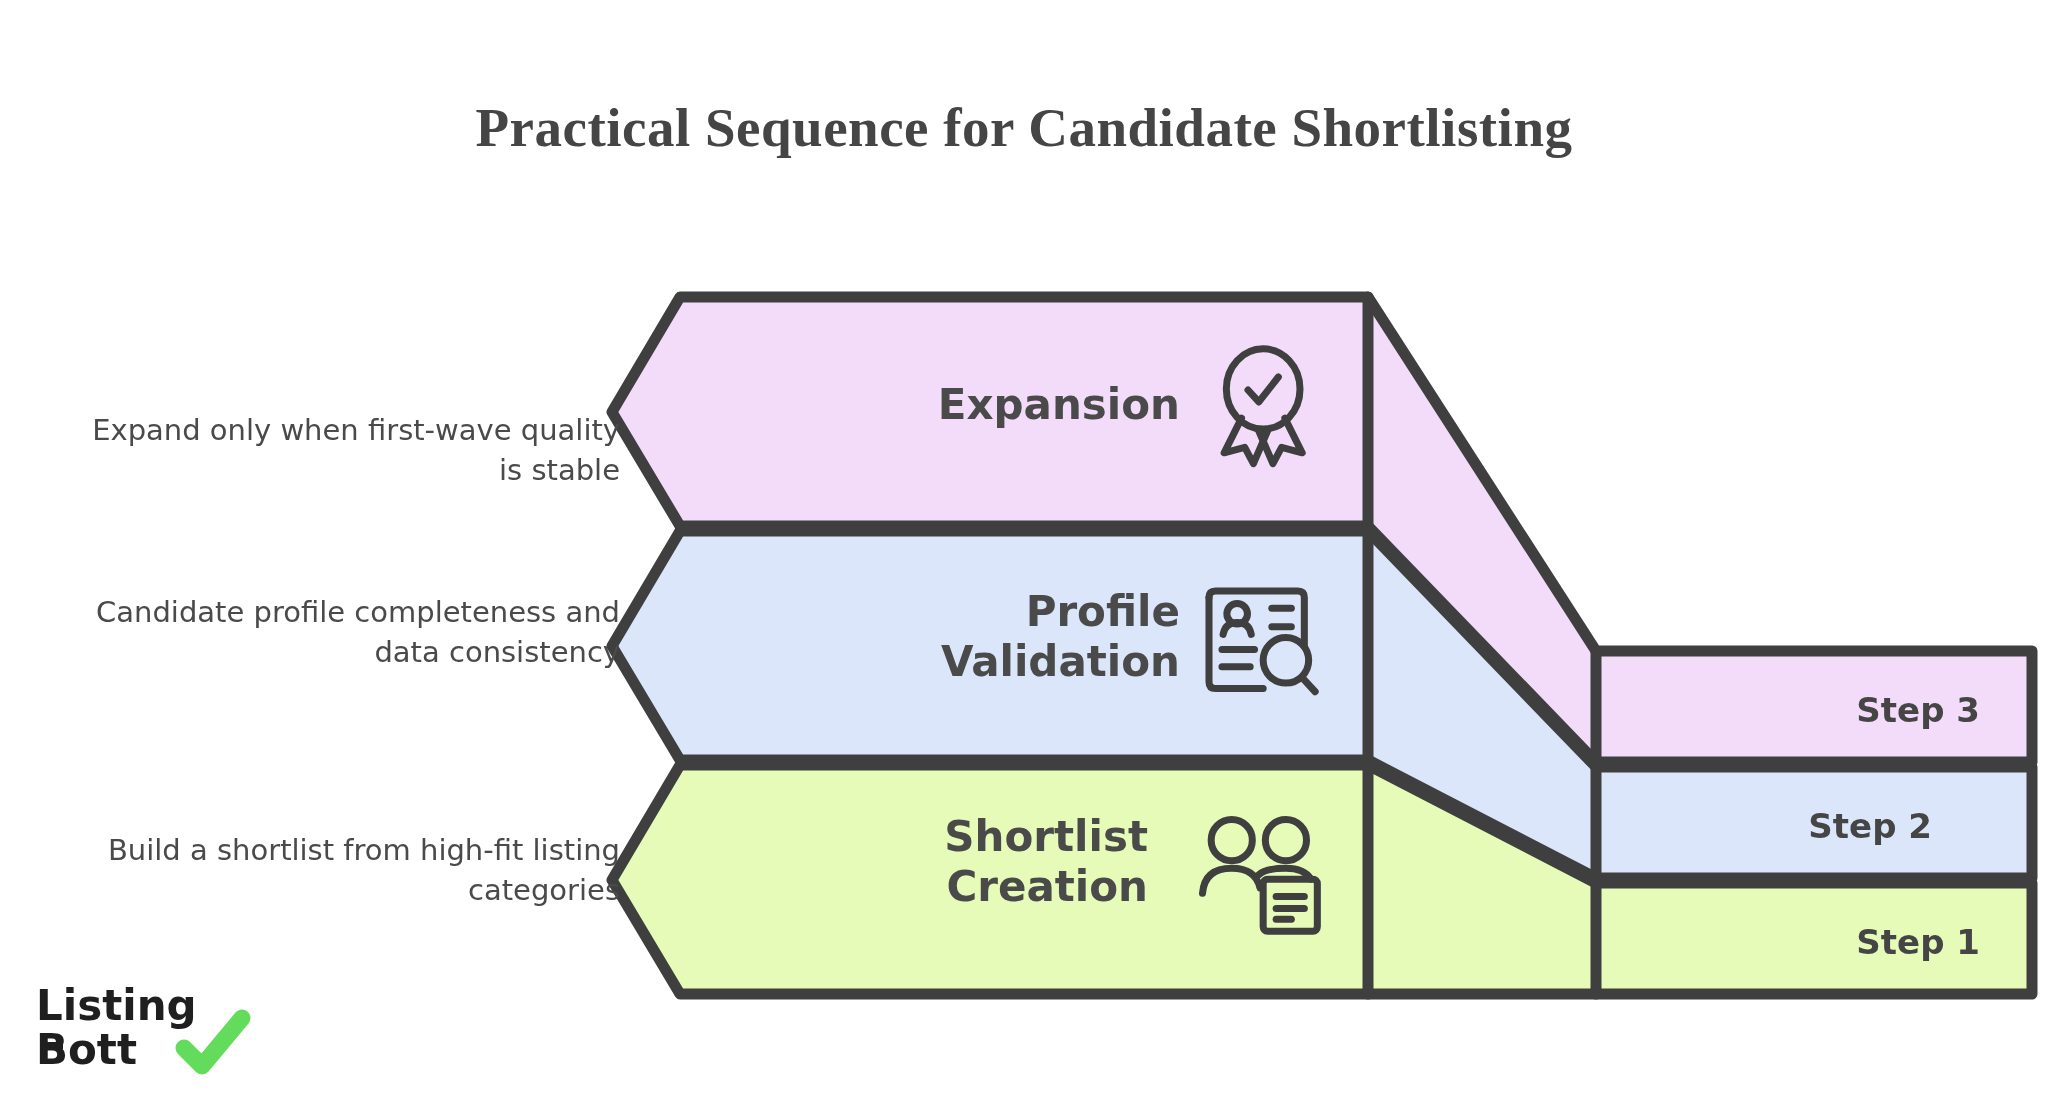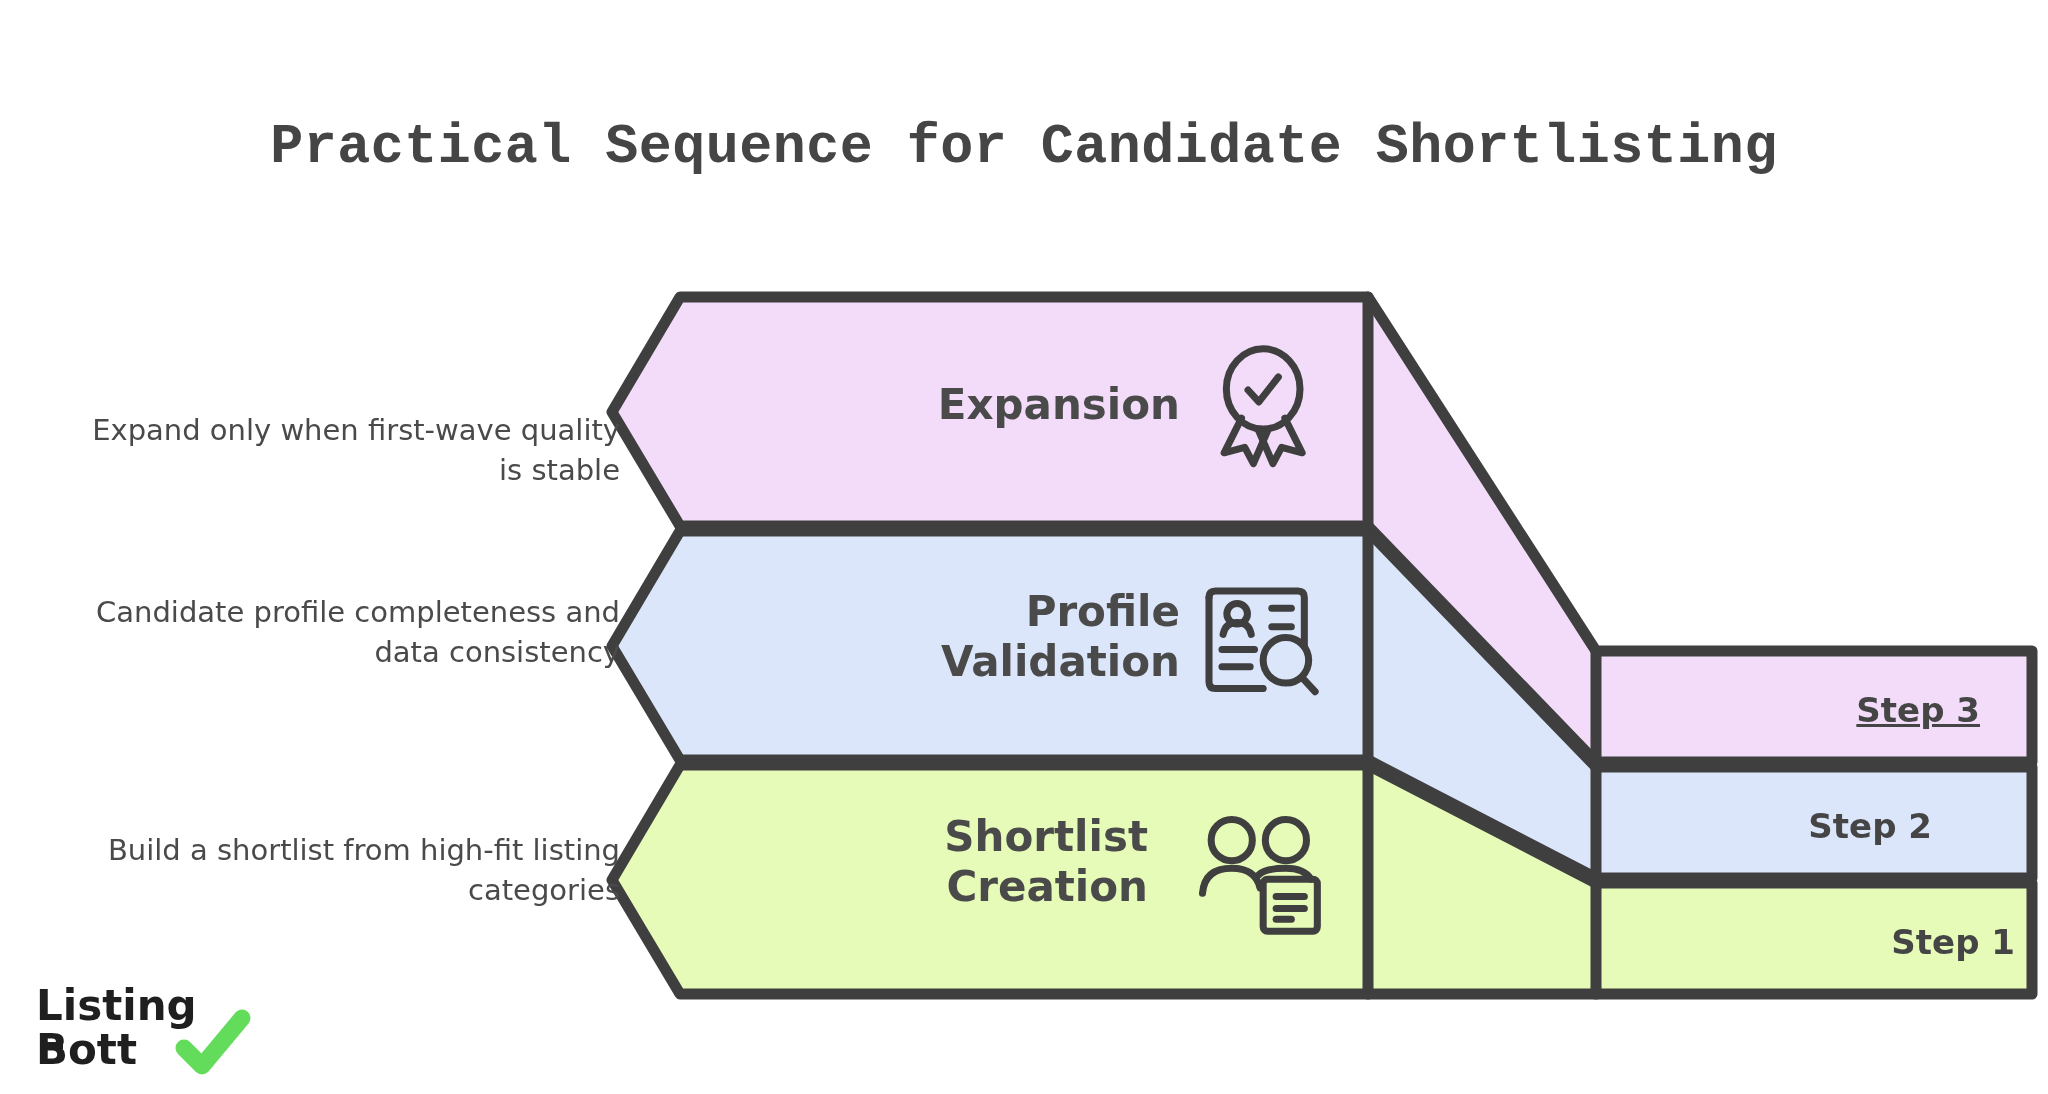--- a/index.html
+++ b/index.html
@@ -12,24 +12,24 @@
     height: 1094px;
     position: relative;
     overflow: hidden;
     font-family: "DejaVu Sans", sans-serif;
   }
 
   
   #page-title {
     position: absolute;
     left: 0;
-    top: 116px;
+    top: 96px;
     width: 2048px;
     text-align: center;
-    font-family: Liberation Mono, monospace;
+    font-family: Liberation Serif, serif;
     font-weight: bold;
     font-size: 55px;
     letter-spacing: 0.5px;
     color: #454545;
     white-space: nowrap;
   }
 
   
   .desc {
     position: absolute;
@@ -83,23 +83,23 @@
   .step-label {
     position: absolute;
     width: 300px;
     text-align: right;
     font-family: "DejaVu Sans", sans-serif;
     font-weight: bold;
     font-size: 34px;
     color: #454545;
     white-space: nowrap;
   }
-  #step-label-0 { left: 1680px; top: 690px; text-decoration: underline; }
+  #step-label-0 { left: 1680px; top: 690px; }
   #step-label-1 { left: 1632px; top: 806px; }
-  #step-label-2 { left: 1715px; top: 922px; }
+  #step-label-2 { left: 1680px; top: 922px; }
 
   
   #logo {
     position: absolute;
     left: 36px;
     top: 980px;
     width: 240px;
     height: 96px;
   }
 </style>

